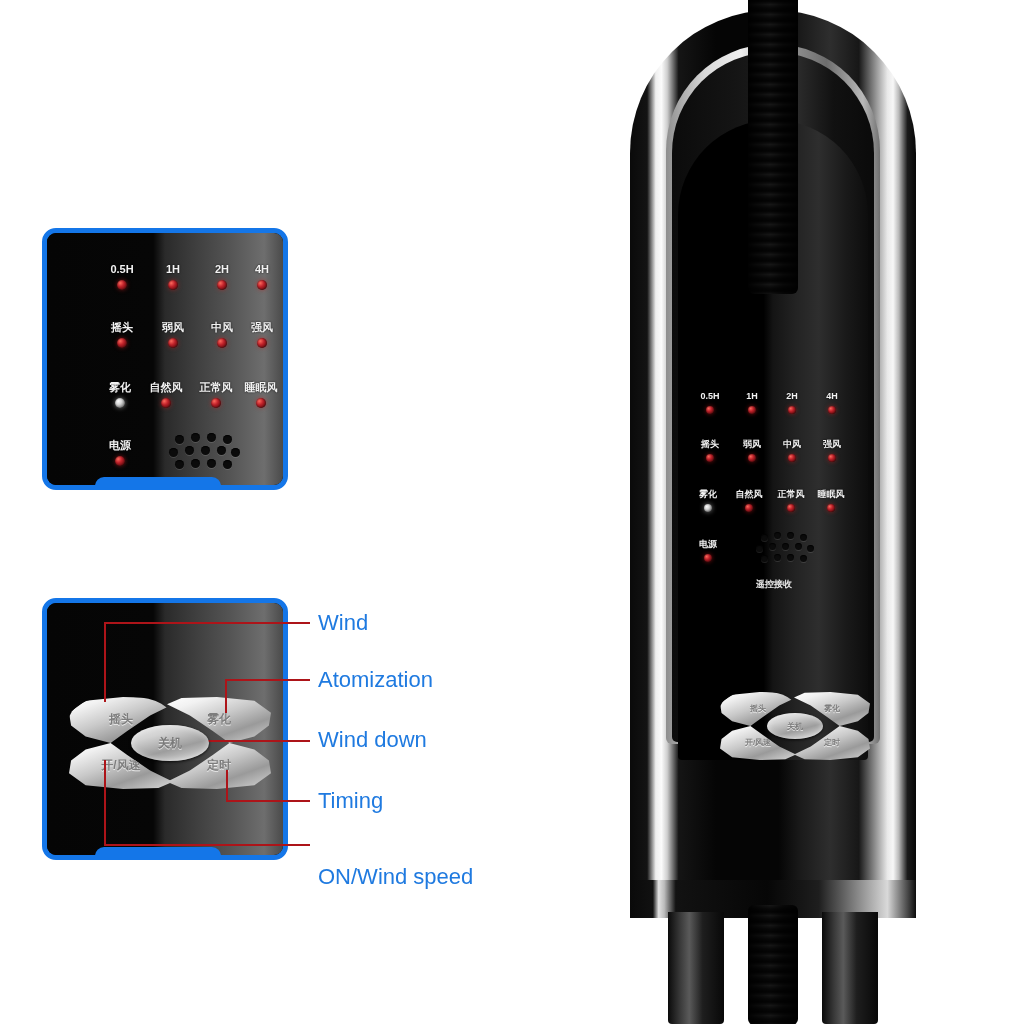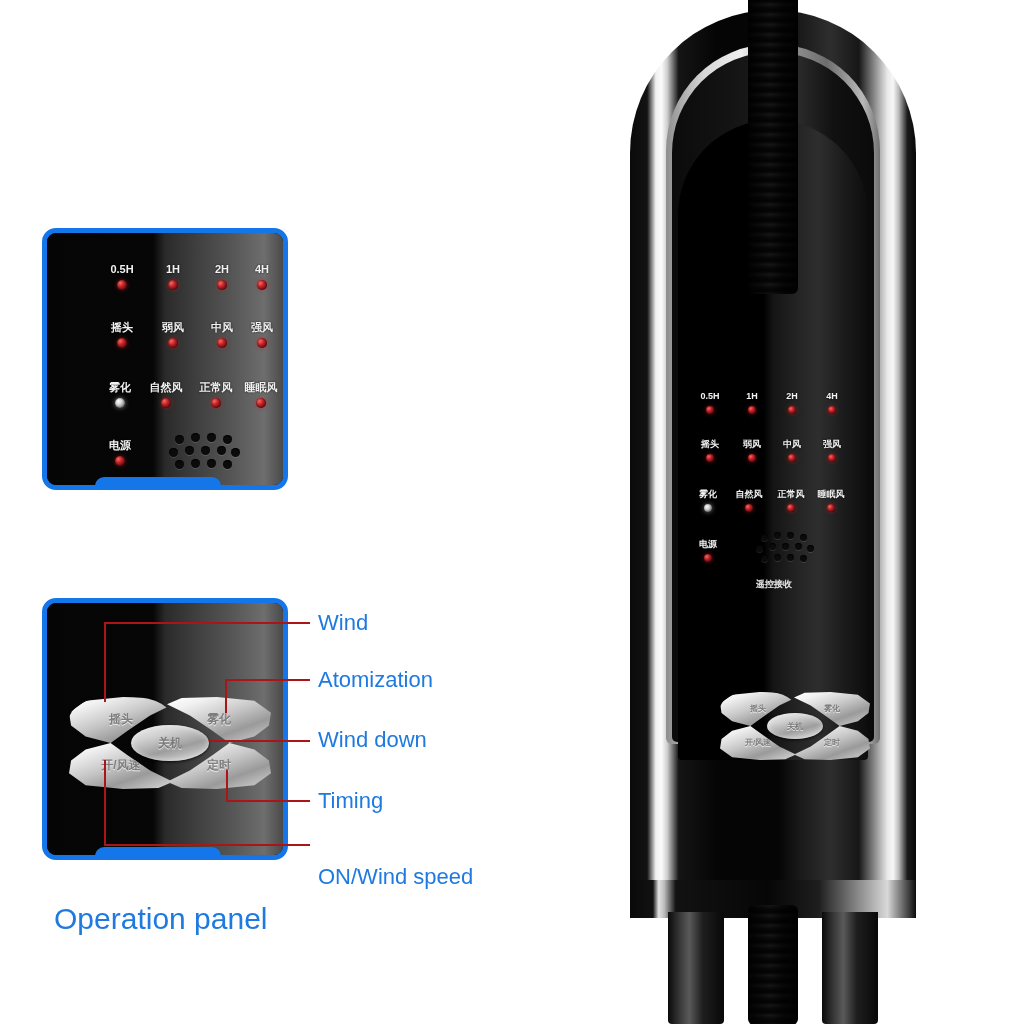--- a/index.html
+++ b/index.html
@@ -288,23 +288,20 @@
         <span class="blabel">定时</span>
       </div>
       <div class="btn-center">
         <span class="blabel">关机</span>
       </div>
     </div>
 
     <div class="panel-tab" style="left:48px;bottom:-22px;width:126px;height:30px;"></div>
   </div>
 
-  <div class="heading" style="left:54px;top:900px;">
-    <span>Operation panel</span>
-  </div>
 
   <div class="lead lead-v" style="left:104px;top:622px;height:80px;"></div>
   <div class="lead lead-h" style="left:104px;top:622px;width:206px;"></div>
 
   <div class="lead lead-v" style="left:225px;top:679px;height:34px;"></div>
   <div class="lead lead-h" style="left:225px;top:679px;width:85px;"></div>
 
   <div class="lead lead-h" style="left:168px;top:740px;width:142px;"></div>
 
   <div class="lead lead-v" style="left:226px;top:770px;height:32px;"></div>

